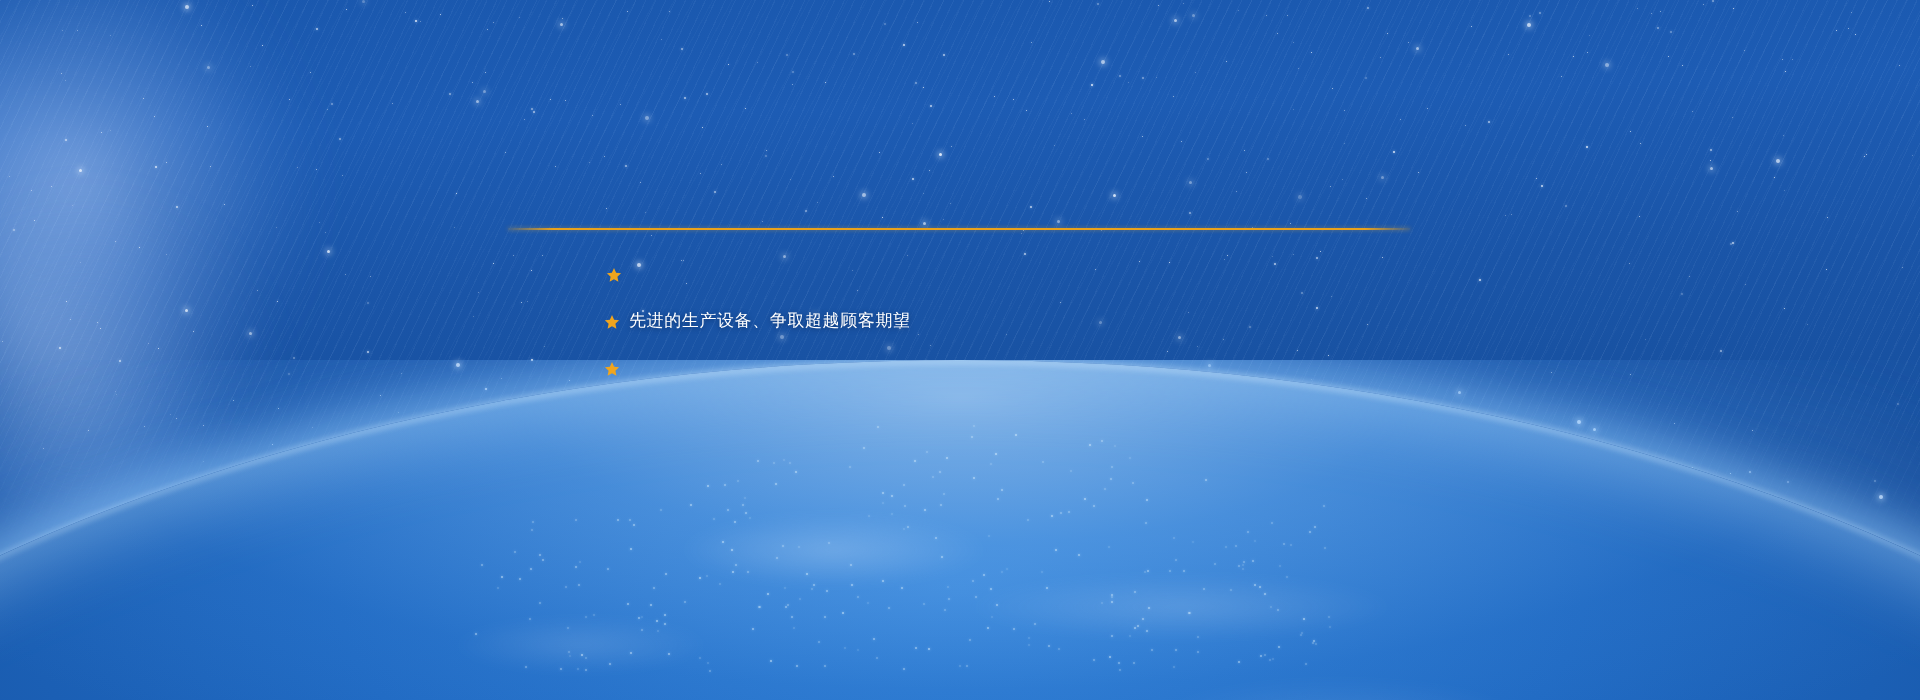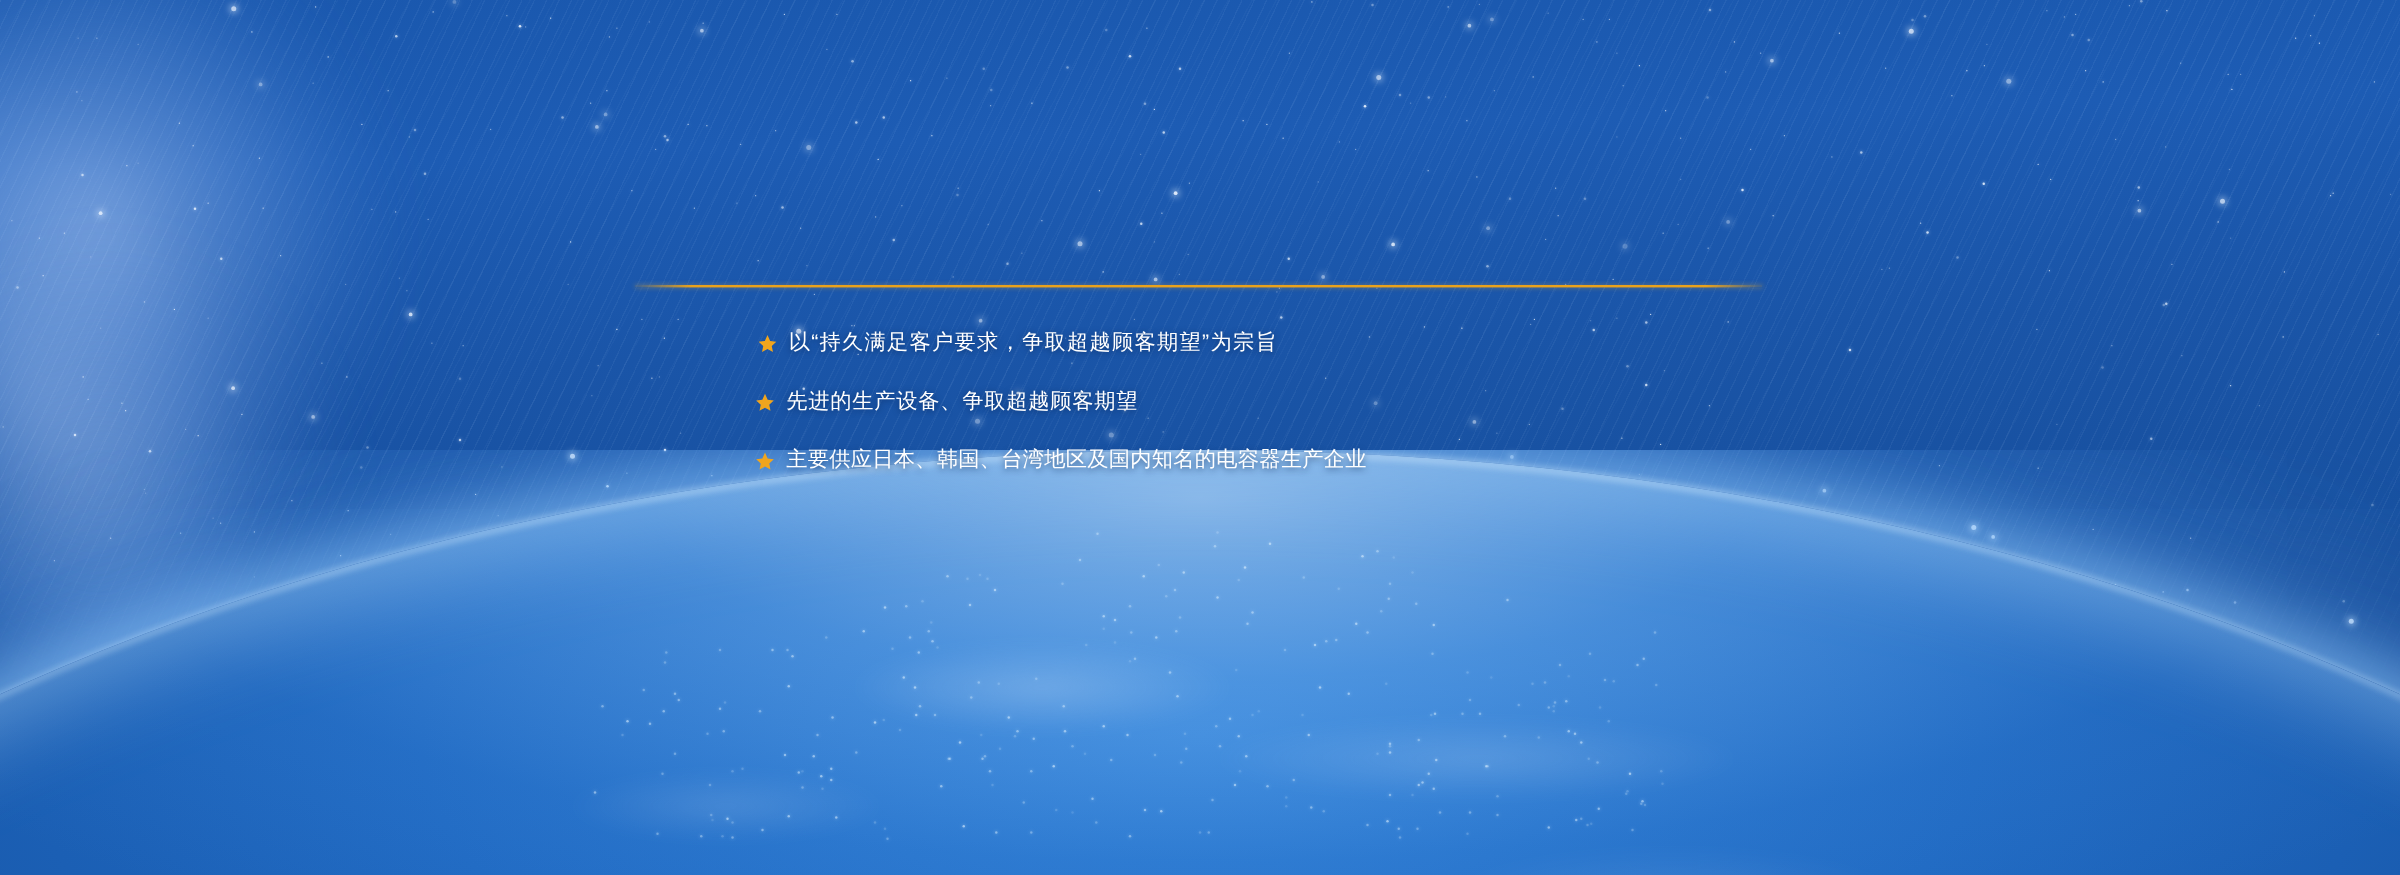--- a/index.html
+++ b/index.html
@@ -915,36 +915,34 @@
     <div class="bullets">
 
 
 
       <div class="bullet b3">
         <span class="star-icon">
           <svg viewBox="0 0 24 24">
               <polygon points="12,1.6 15.2,8.6 22.6,9.5 17.1,14.6 18.6,22 12,18.3 5.4,22 6.9,14.6 1.4,9.5 8.8,8.6" fill="#f0a51e"></polygon>
             </svg>
         </span>
-        <span class="bullet-text">以“持久满足客户要求，争取超越顾客期望”为宗旨</span>
       </div>
 
       <div class="bullet b4">
         <span class="star-icon">
           <svg viewBox="0 0 24 24">
               <polygon points="12,1.6 15.2,8.6 22.6,9.5 17.1,14.6 18.6,22 12,18.3 5.4,22 6.9,14.6 1.4,9.5 8.8,8.6" fill="#f0a51e"></polygon>
             </svg>
         </span>
         <span class="bullet-text">先进的生产设备、争取超越顾客期望</span>
       </div>
 
       <div class="bullet b5">
         <span class="star-icon">
           <svg viewBox="0 0 24 24">
               <polygon points="12,1.6 15.2,8.6 22.6,9.5 17.1,14.6 18.6,22 12,18.3 5.4,22 6.9,14.6 1.4,9.5 8.8,8.6" fill="#f0a51e"></polygon>
             </svg>
         </span>
-        <span class="bullet-text">主要供应日本、韩国、台湾地区及国内知名的电容器生产企业</span>
       </div>
 
     </div>
   </div>
 </div>
 
 </body></html>

